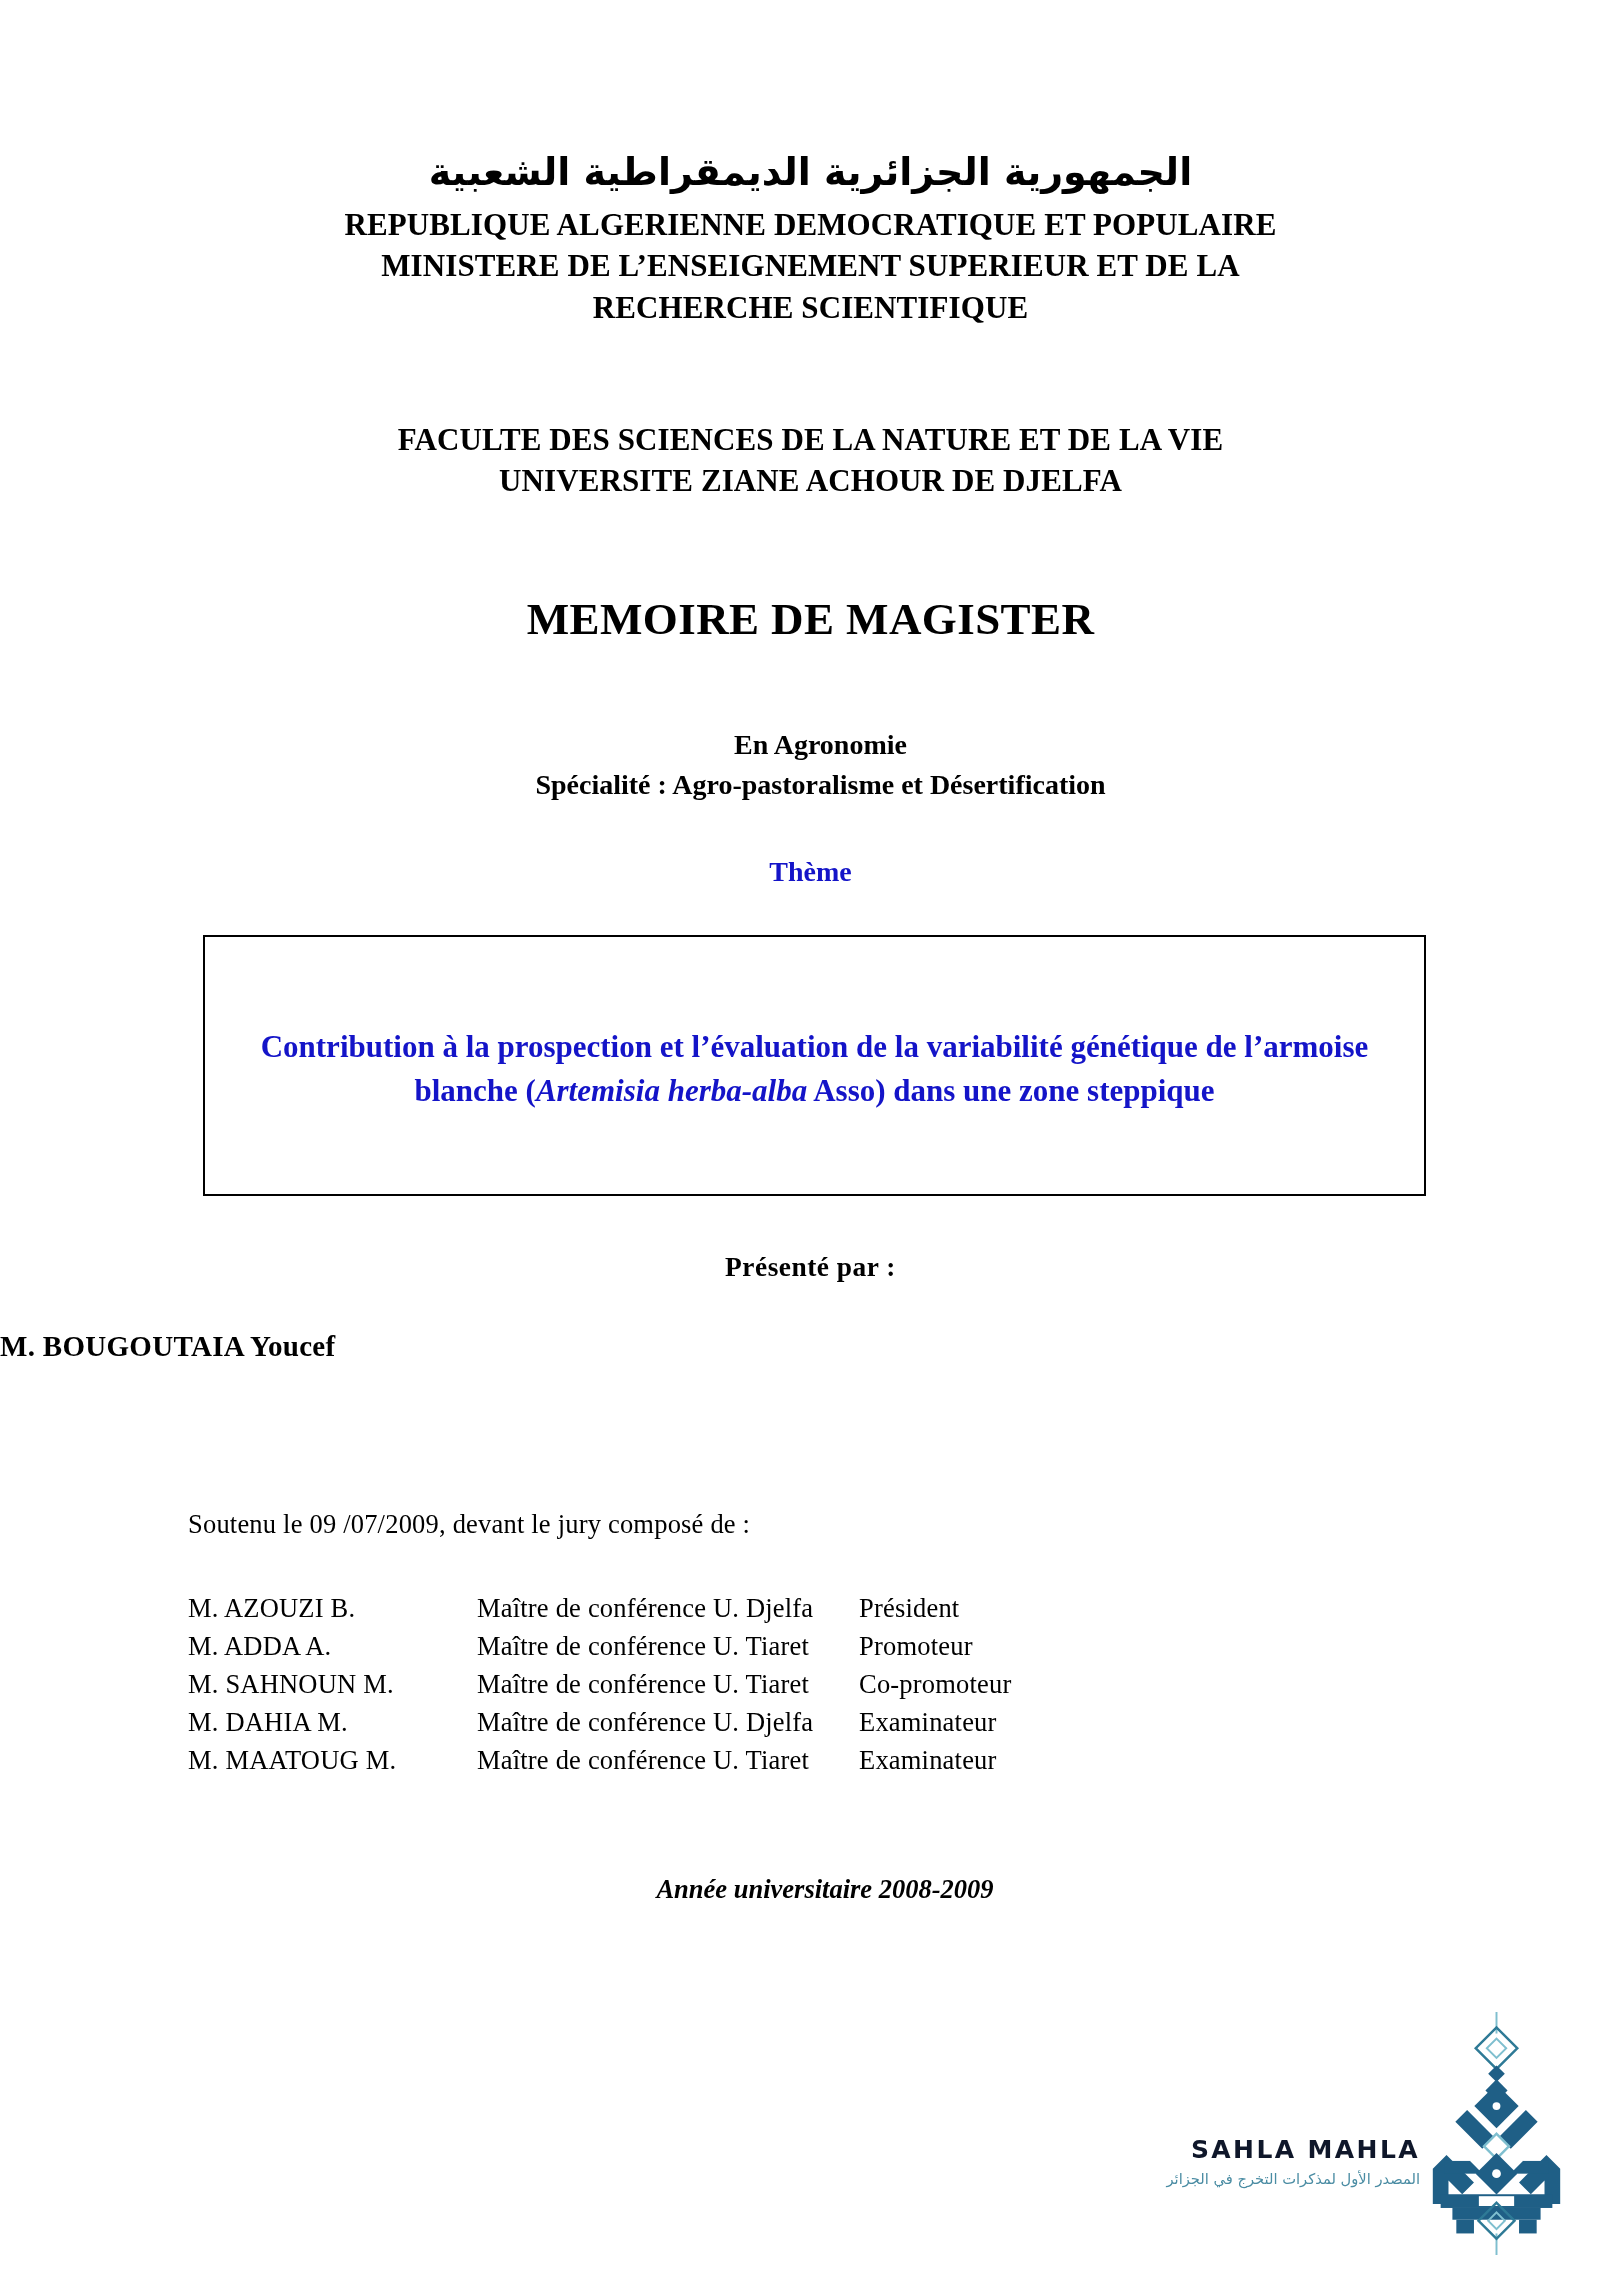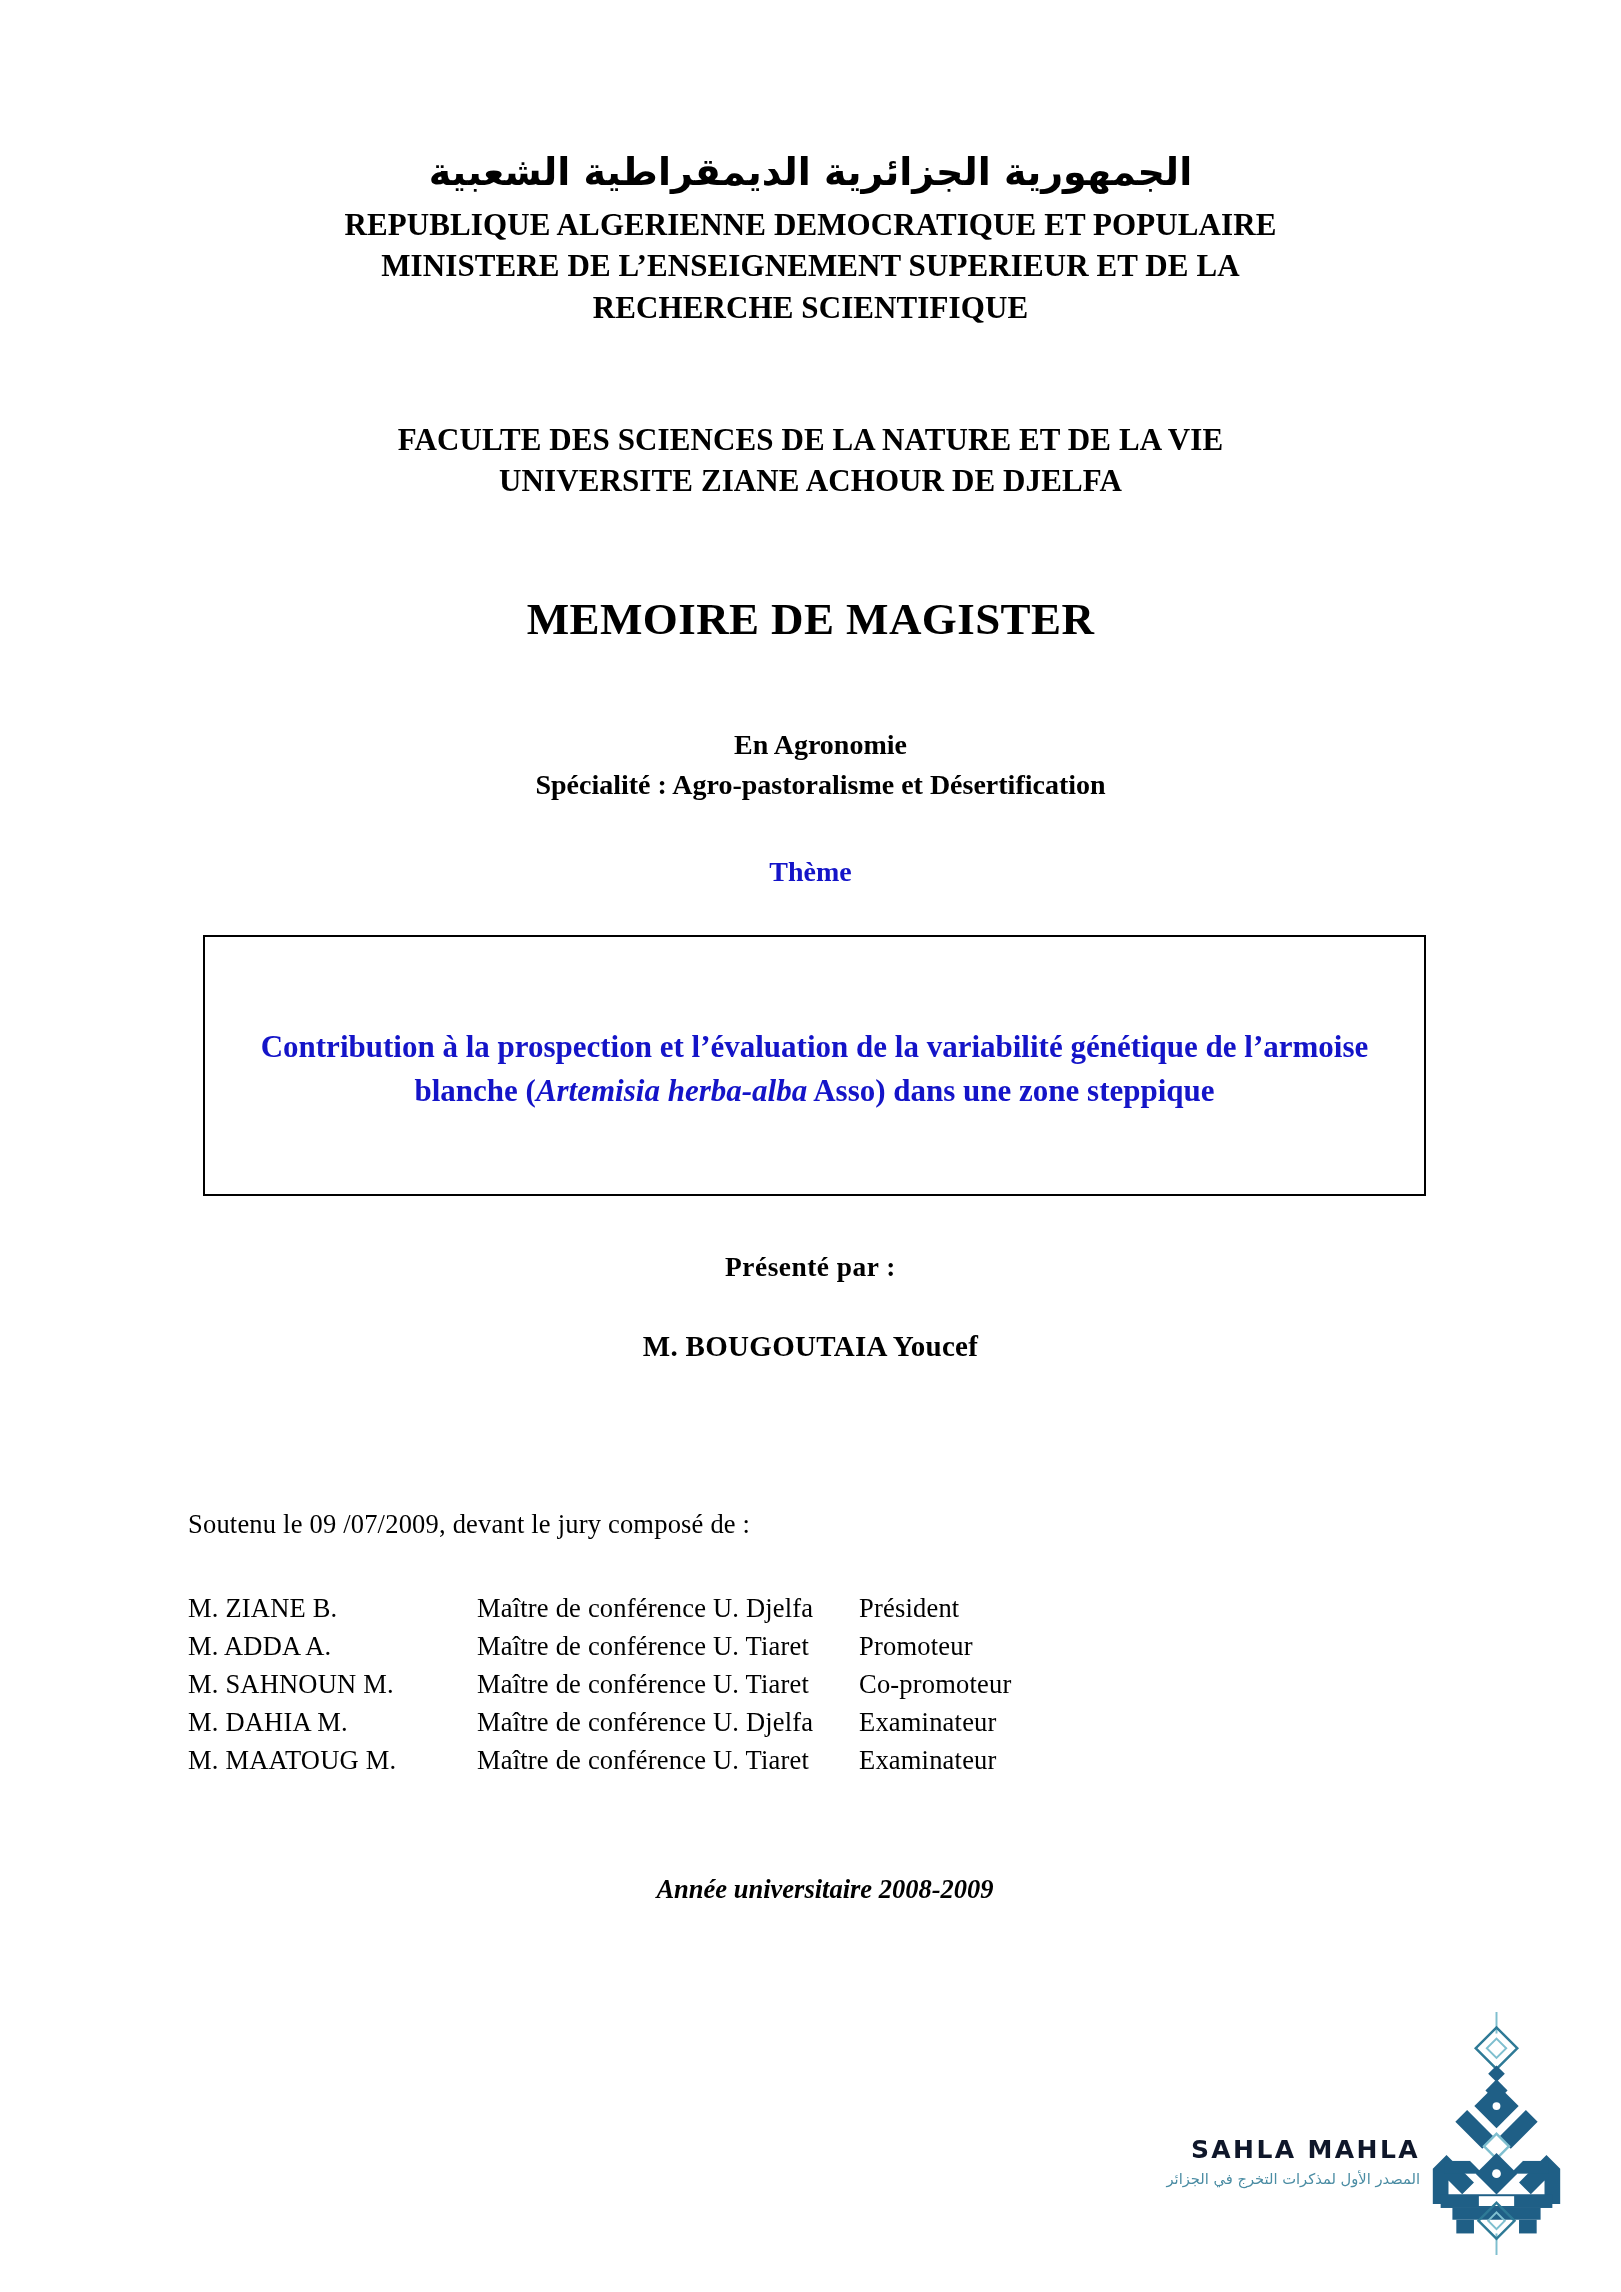--- a/index.html
+++ b/index.html
@@ -131,21 +131,20 @@
     text-align: center;
     font-size: 27.4px;
     font-weight: bold;
     letter-spacing: 0.5px;
   }
   .author {
     position: absolute;
     left: 0;
     right: 0;
     top: 1330px;
-    text-align: center;
     font-size: 29px;
     font-weight: bold;
     letter-spacing: 0.3px;
   }
 
   
   .soutenu {
     position: absolute;
     left: 188px;
     top: 1509px;
@@ -255,21 +254,21 @@
   </div>
 
   <div class="presente">Présenté par :</div>
   <div class="author">M. BOUGOUTAIA Youcef</div>
 
   <div class="soutenu">Soutenu le 09 /07/2009, devant le jury composé de :</div>
 
   <table class="jury-table">
     <tbody>
       <tr>
-        <td class="c-name">M. ZIANE B.</td>
+        <td class="c-name">M. AZOUZI B.</td>
         <td class="c-grade">Maître de conférence U. Djelfa</td>
         <td class="c-role">Président</td>
       </tr>
       <tr>
         <td class="c-name">M. ADDA A.</td>
         <td class="c-grade">Maître de conférence U. Tiaret</td>
         <td class="c-role">Promoteur</td>
       </tr>
       <tr>
         <td class="c-name">M. SAHNOUN M.</td>

